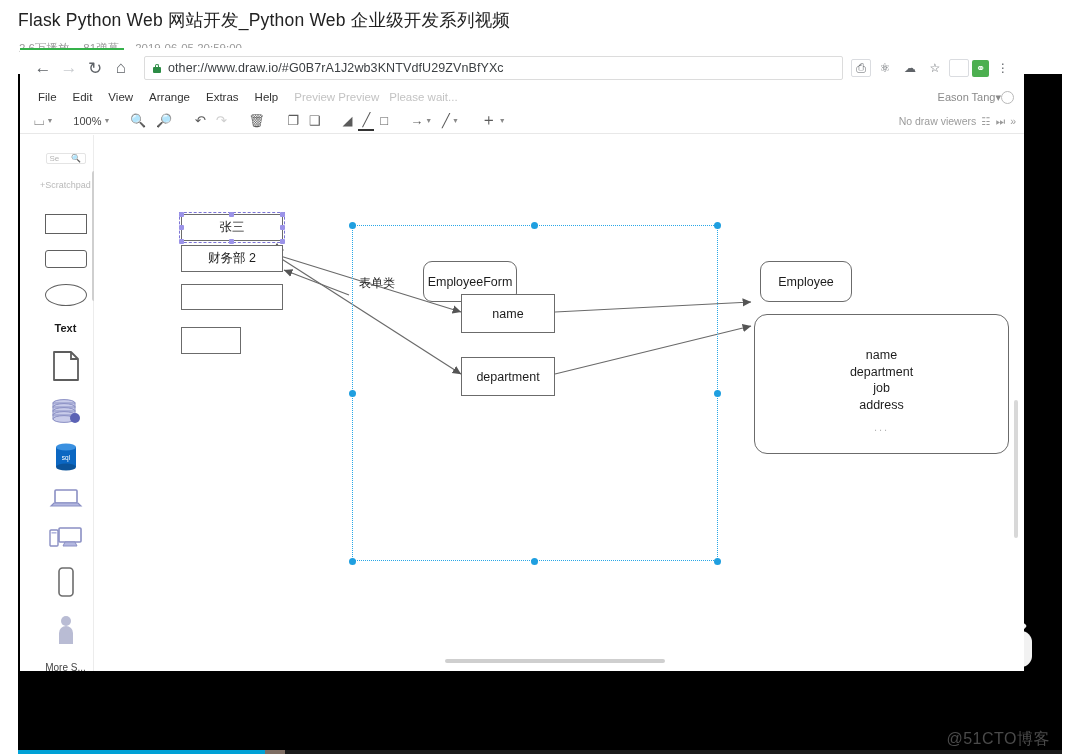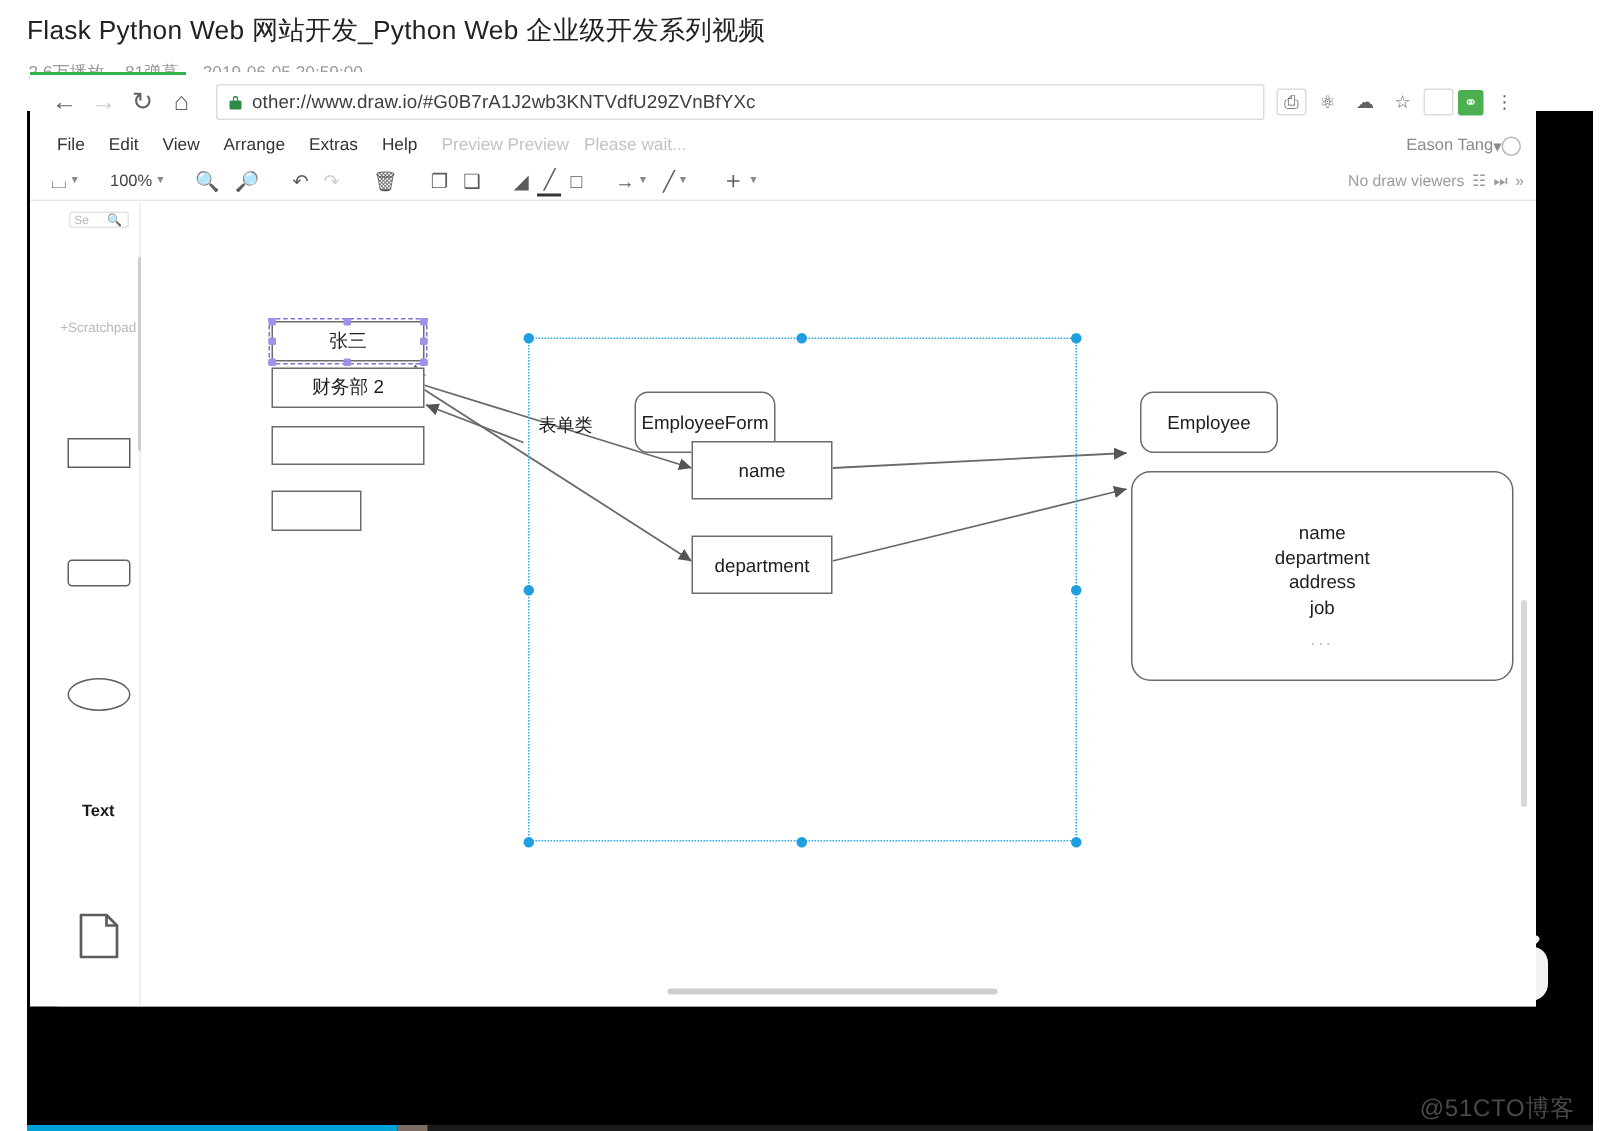--- a/index.html
+++ b/index.html
@@ -99,21 +99,21 @@
   .tb.zoomlabel { font-size:11px; color:#444; padding:0 2px; }
   .caret { font-size: 7px; color:#8a8a8a; margin-left:2px; }
   .tb-sep { width: 10px; }
   .viewers { position:absolute; right: 8px; top: 60px; height:26px; display:flex; align-items:center;
              font-size: 10.5px; color:#9b9b9b; gap:5px; }
 
   
   .side {
     position:absolute; left: 18px; top: 87px; width: 56px; height: 536px;
     background:#fff; border-right:1px solid #ececec;
-    display:flex; flex-direction:column; align-items:center; padding-top: 6px; gap: 45px;
+    display:flex; flex-direction:column; align-items:center; padding-top: 18px;
   }
   .side-search { width: 40px; height: 16px; border:1px solid #e4e4e4; border-radius:2px;
                  display:flex; align-items:center; justify-content:space-between; padding:0 3px;
                  font-size:8px; color:#b5b5b5; margin-bottom: 16px; }
   .side-scratch { font-size: 9px; color:#b9b9b9; margin-bottom: 24px; white-space:nowrap; }
   .sh { margin-bottom: 16px; display:flex; align-items:center; justify-content:center; }
   .sh-rect { width: 42px; height: 20px; border: 1.6px solid #606060; }
   .sh-rrect { width: 42px; height: 18px; border: 1.6px solid #606060; border-radius: 3px; }
   .sh-ellipse { width: 42px; height: 22px; border: 1.5px solid #606060; border-radius: 50%; }
   .sh-text { font-size: 11px; color:#1a1a1a; font-weight:600; }
@@ -348,22 +348,22 @@
 
       <div class="node round" style="left:329px; top:126px; width:94px; height:41px;">EmployeeForm</div>
       <div class="rot-icon" style="left:438px; top:158px;">↻</div>
 
       <div class="node round" style="left:666px; top:126px; width:92px; height:41px;">Employee</div>
 
       <div class="node round thin" style="left:660px; top:179px; width:255px; height:140px; border-radius:13px;"></div>
       <div class="emp-fields" style="left:660px; top:212px; width:255px;">
         <div>name</div>
         <div>department</div>
+        <div>job</div>
         <div>address</div>
-        <div>job</div>
         <span class="dots">...</span>
       </div>
 
       <div class="node sel-node" style="left:87px; top:79px; width:102px; height:27px;">张三</div>
       <div class="handle" style="left:85px; top:77px;"></div>
       <div class="handle" style="left:135px; top:77px;"></div>
       <div class="handle" style="left:186px; top:77px;"></div>
       <div class="handle" style="left:85px; top:90px;"></div>
       <div class="handle" style="left:186px; top:90px;"></div>
       <div class="handle" style="left:85px; top:104px;"></div>

